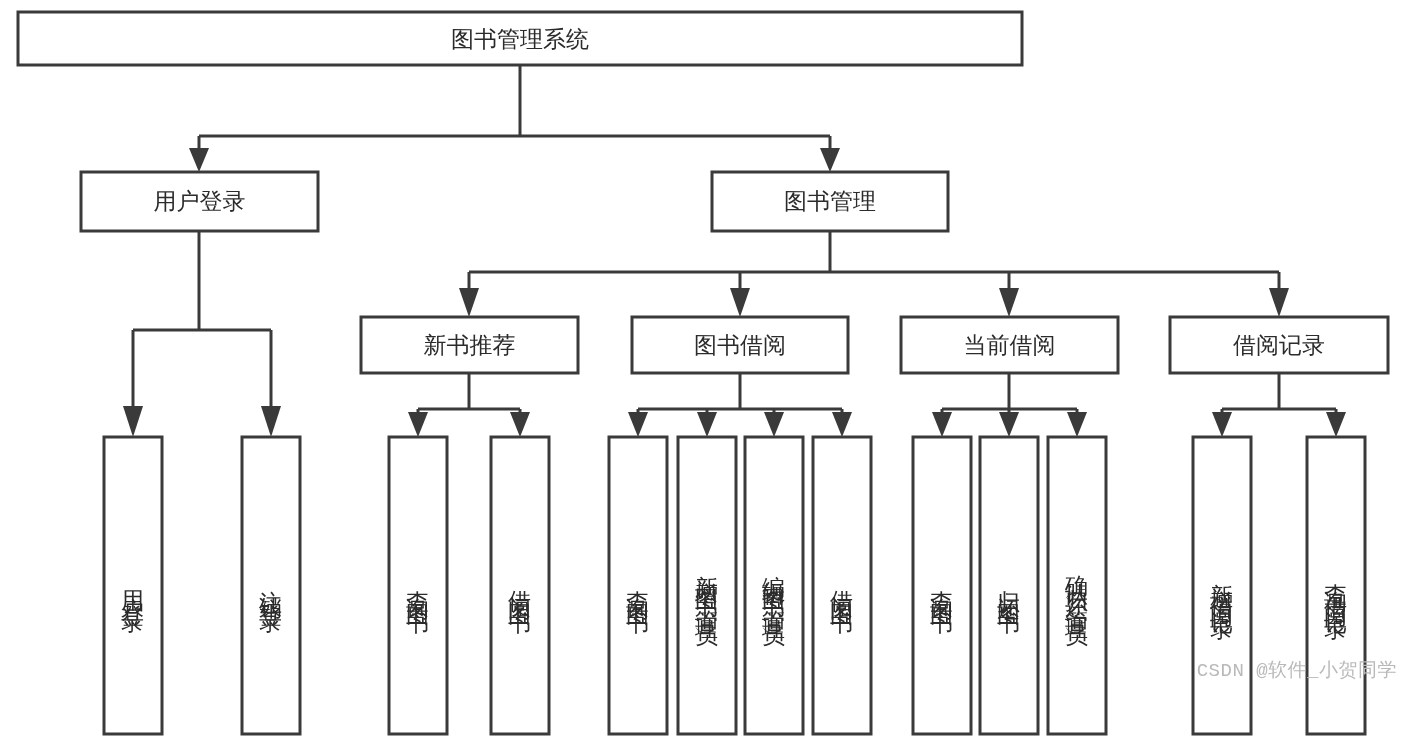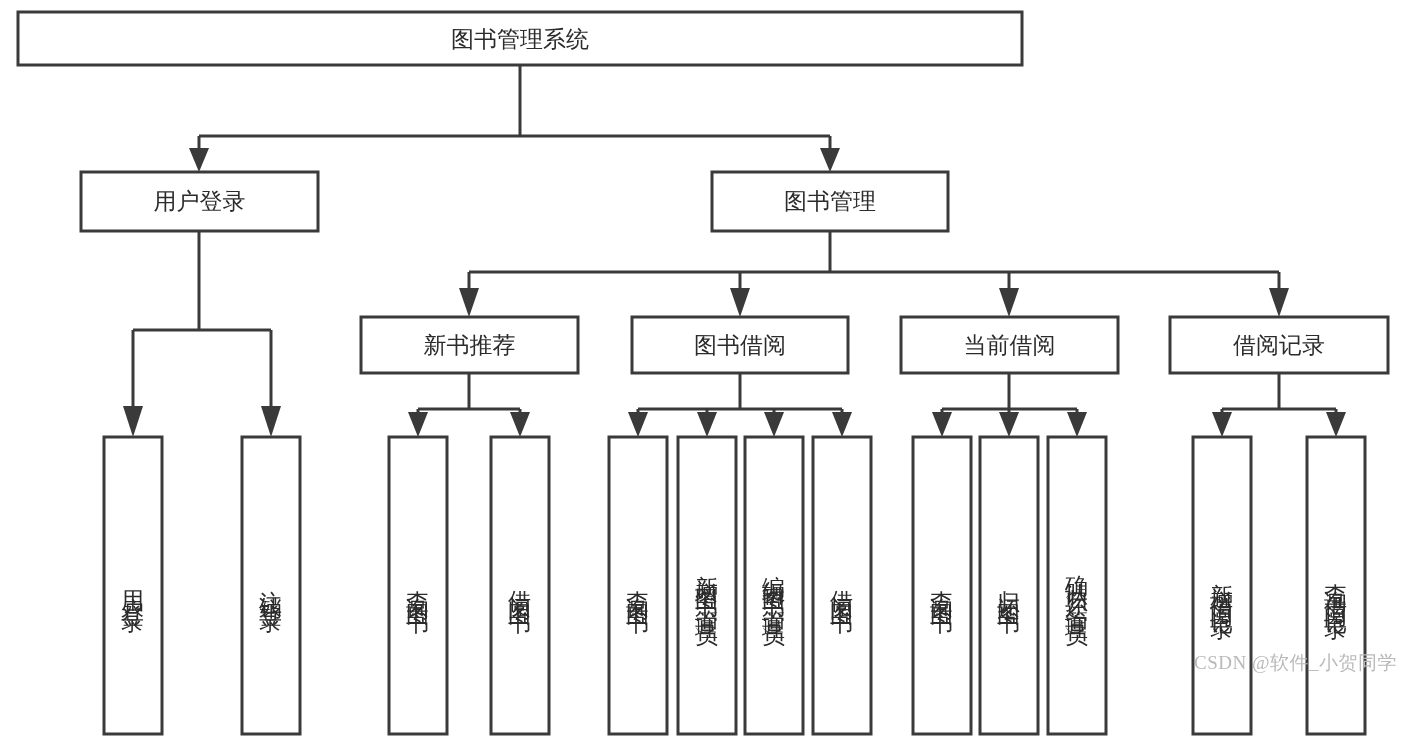--- a/index.html
+++ b/index.html
@@ -44,22 +44,22 @@
     fill: none;
     stroke-linecap: butt;
   }
   .arrow-head {
     fill: #3a3a3a;
     stroke: none;
   }
   .watermark {
     position: absolute;
     right: 8px;
-    bottom: 20px;
-    font-family: Liberation Serif, serif;
+    bottom: 13px;
+    font-family: Liberation Mono, monospace;
     font-size: 19px;
     color: #b9b9b9;
     white-space: nowrap;
     letter-spacing: 0.5px;
     pointer-events: none;
   }
 </style>
 </head>
 <body>
 

